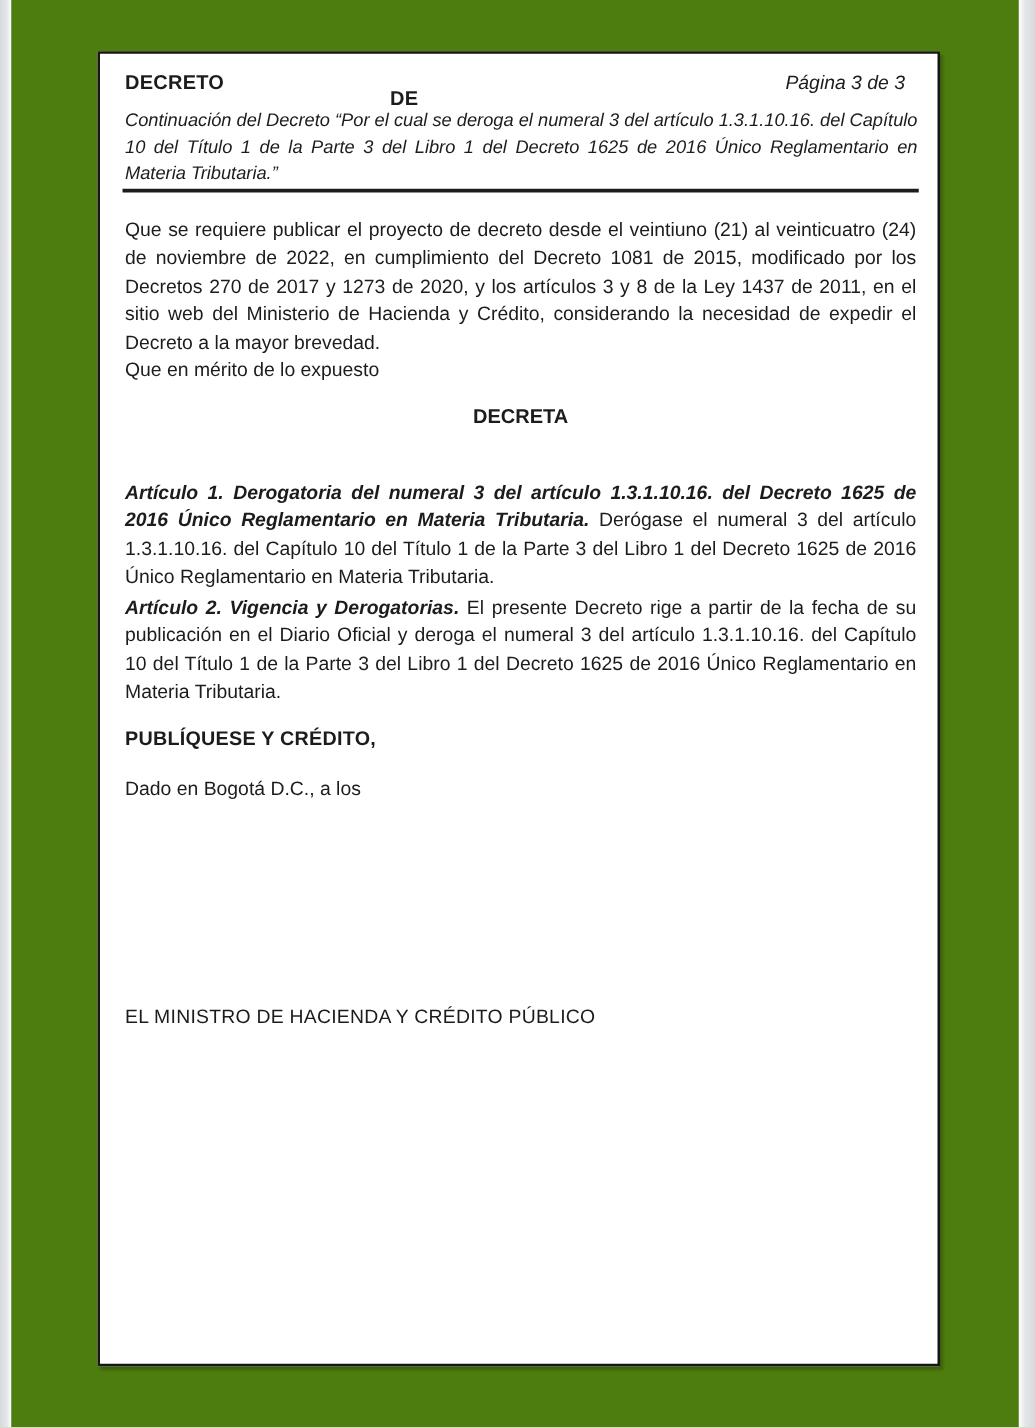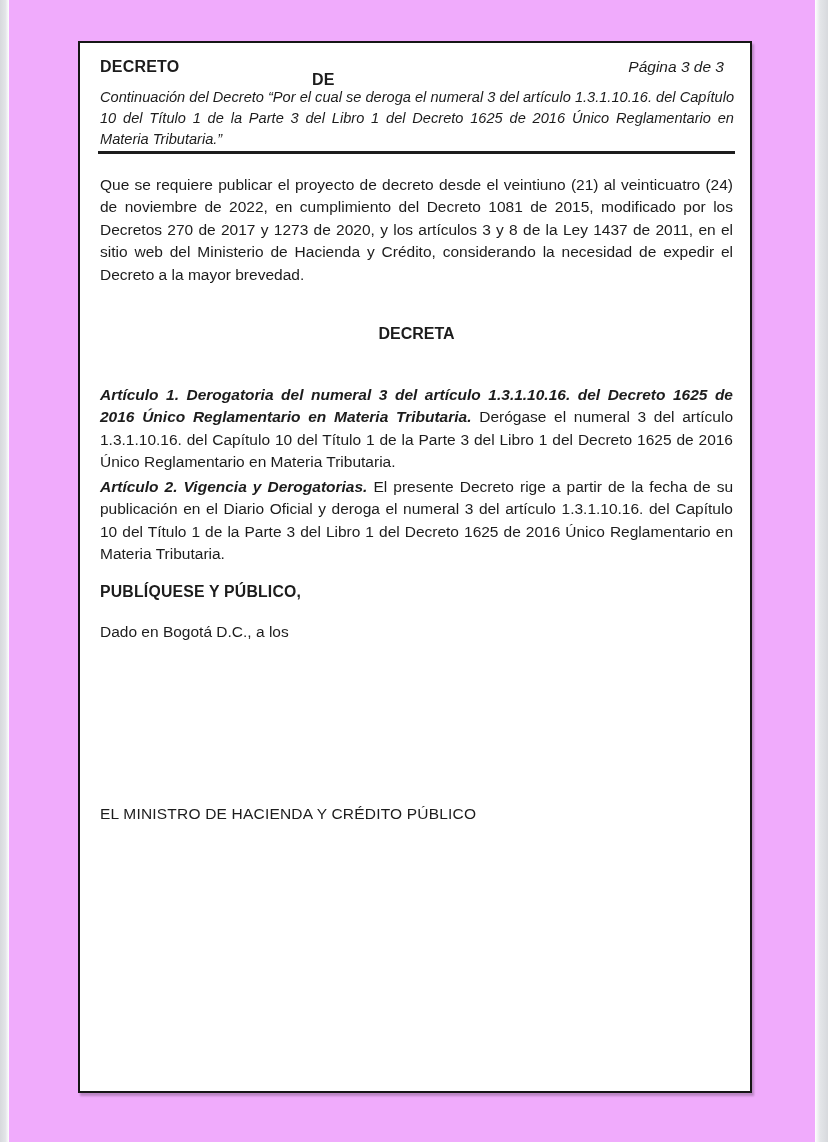--- a/index.html
+++ b/index.html
@@ -4,21 +4,21 @@
 <style>
   html, body {
     margin: 0;
     padding: 0;
     background: #ffffff;
   }
   .screen {
     position: relative;
     width: 828px;
     height: 1142px;
-    background: #f0abfc;
+    background: #4d7c0f;
     overflow: hidden;
     font-family: "Liberation Sans", sans-serif;
     color: #1c1c1c;
     -webkit-font-smoothing: antialiased;
   }
   .edge-strip-left {
     position: absolute;
     left: 0; top: 0;
     width: 9px; height: 100%;
     background: linear-gradient(to right, #d7d9dd 0%, #e3e5e8 60%, #ffffff 100%);
@@ -129,31 +129,32 @@
 
     <div class="abs hdr hdr-doc">DECRETO</div>
     <div class="abs hdr hdr-de">DE</div>
     <div class="abs hdr-page">Página 3 de 3</div>
 
     <div class="abs continuation">Continuación del Decreto “Por el cual se deroga el numeral 3 del artículo 1.3.1.10.16. del Capítulo 10 del Título 1 de la Parte 3 del Libro 1 del Decreto 1625 de 2016 Único Reglamentario en Materia Tributaria.”</div>
 
     <div class="abs rule"></div>
 
     <div class="abs para recital-1">Que se requiere publicar el proyecto de decreto desde el veintiuno (21) al veinticuatro (24) de noviembre de 2022, en cumplimiento del Decreto 1081 de 2015, modificado por los Decretos 270 de 2017 y 1273 de 2020, y los artículos 3 y 8 de la Ley 1437 de 2011, en el sitio web del Ministerio de Hacienda y Crédito, considerando la necesidad de expedir el Decreto a la mayor brevedad.</div>
+    <div class="abs para recital-2">Que en mérito de lo expuesto</div>
 
     <div class="abs decreta">DECRETA</div>
 
     <div class="abs para article-1">
       <span class="article-lead">Artículo 1. Derogatoria del numeral 3 del artículo 1.3.1.10.16. del Decreto 1625 de 2016 Único Reglamentario en Materia Tributaria.</span>
       <span>Derógase el numeral 3 del artículo 1.3.1.10.16. del Capítulo 10 del Título 1 de la Parte 3 del Libro 1 del Decreto 1625 de 2016 Único Reglamentario en Materia Tributaria.</span>
     </div>
 
     <div class="abs para article-2">
       <span class="article-lead">Artículo 2. Vigencia y Derogatorias.</span>
       <span>El presente Decreto rige a partir de la fecha de su publicación en el Diario Oficial y deroga el numeral 3 del artículo 1.3.1.10.16. del Capítulo 10 del Título 1 de la Parte 3 del Libro 1 del Decreto 1625 de 2016 Único Reglamentario en Materia Tributaria.</span>
     </div>
 
-    <div class="abs publiquese">PUBLÍQUESE Y PÚBLICO,</div>
+    <div class="abs publiquese">PUBLÍQUESE Y CRÉDITO,</div>
     <div class="abs ministro">EL MINISTRO DE HACIENDA Y CRÉDITO PÚBLICO</div>
     <div class="abs dado">Dado en Bogotá D.C., a los</div>
 
   </div>
 </div>
 
 </body></html>

